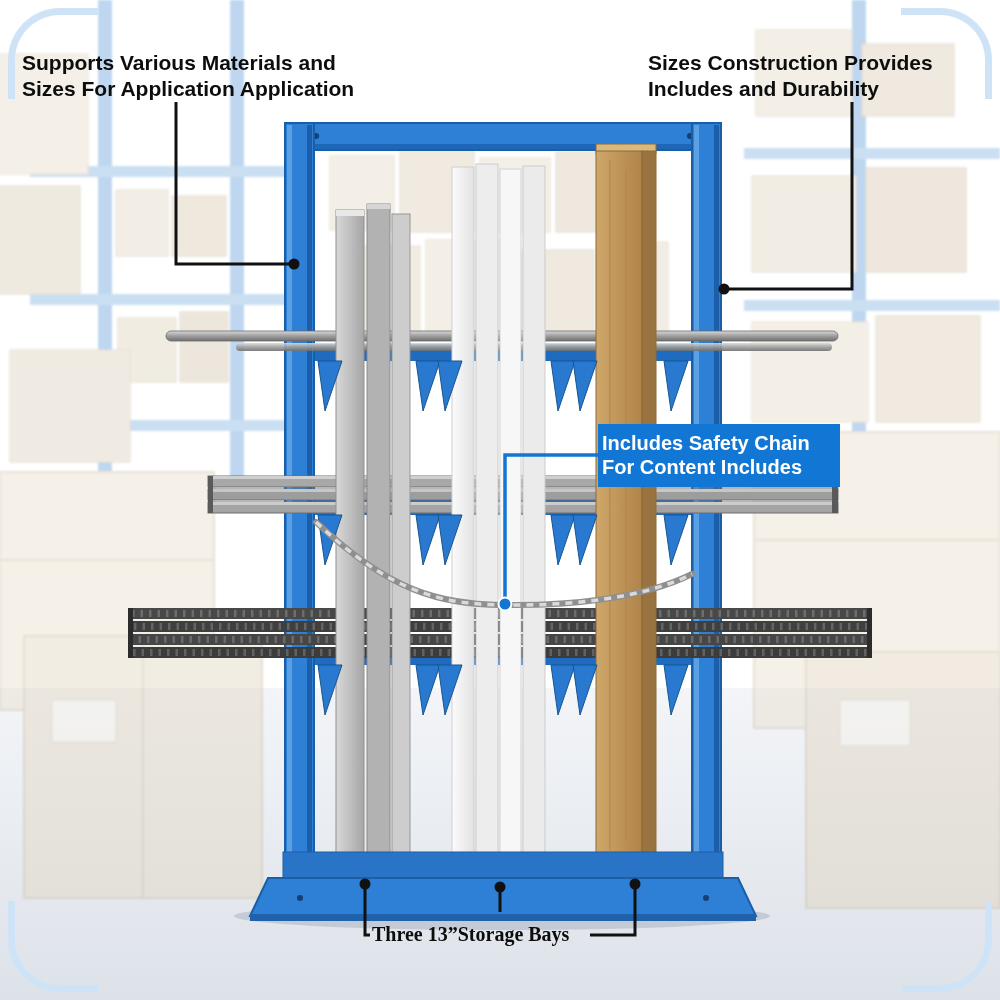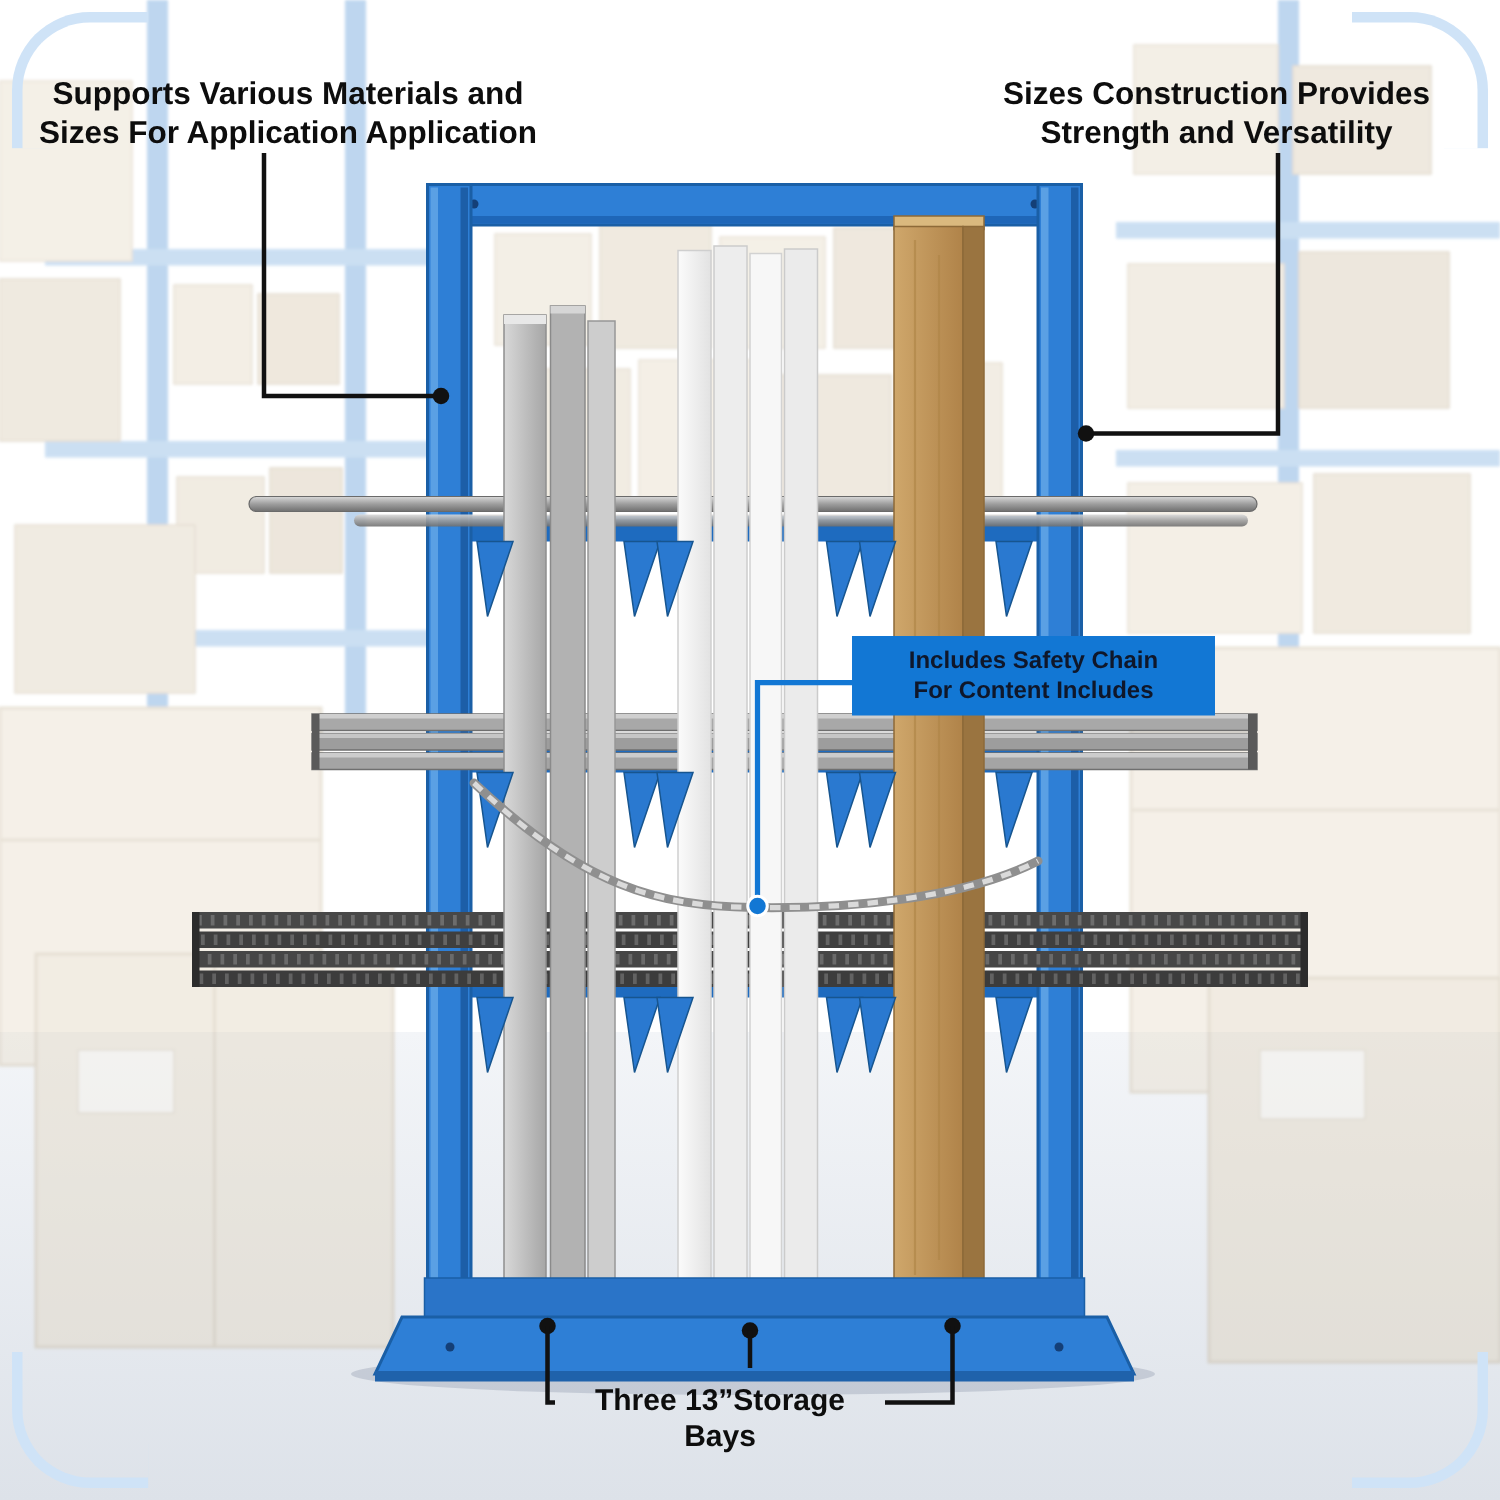--- a/index.html
+++ b/index.html
@@ -1,23 +1,23 @@
 <!DOCTYPE html>
 <html><head>
 <meta charset="utf-8">
 <style>
   html,body{margin:0;padding:0;background:#ffffff;}
   .stage{position:relative;width:1000px;height:1000px;background:#ffffff;overflow:hidden;font-family:"Liberation Sans",sans-serif;}
   svg.scene{position:absolute;left:0;top:0;}
   .bgfade{opacity:.45;}
-  .callout{position:absolute;font-weight:700;color:#0d0d0d;text-align:center;line-height:1.22;font-size:21px;}
+  .callout{position:absolute;font-weight:700;color:#0d0d0d;text-align:left;line-height:1.22;font-size:21px;}
   .callout--tl{left:22px;top:50px;width:340px;}
   .callout--tr{left:648px;top:50px;width:326px;}
-  .callout--chain{left:568px;top:424px;width:234px;background:#1277d4;color:#0f172a;font-size:16px;padding:7px 4px;}
-  .callout--bottom{left:372px;top:922px;width:216px;font-size:20px;}
+  .callout--chain{left:598px;top:424px;width:234px;background:#1277d4;color:#ffffff;font-size:20px;padding:7px 4px;}
+  .callout--bottom{left:372px;top:922px;width:216px;font-size:20px;font-family:Liberation Serif, serif;}
   .corner{position:absolute;width:84px;height:84px;border:0 solid #cfe3f7;}
   .corner--tl{left:8px;top:8px;border-top-width:7px;border-left-width:7px;border-top-left-radius:52px;}
   .corner--tr{right:8px;top:8px;border-top-width:7px;border-right-width:7px;border-top-right-radius:52px;}
   .corner--bl{left:8px;bottom:8px;border-bottom-width:7px;border-left-width:7px;border-bottom-left-radius:52px;}
   .corner--br{right:8px;bottom:8px;border-bottom-width:7px;border-right-width:7px;border-bottom-right-radius:52px;}
 </style>
 </head>
 <body>
 
 <div class="stage">
@@ -224,21 +224,21 @@
   </g>
 </svg>
 
 <div class="callout callout--tl">
   <div>Supports Various Materials and</div>
   <div>Sizes For Application Application</div>
 </div>
 
 <div class="callout callout--tr">
   <div>Sizes Construction Provides</div>
-  <div>Strength and Versatility</div>
+  <div>Includes and Durability</div>
 </div>
 
 <div class="callout callout--chain">
   <div>Includes Safety Chain</div>
   <div>For Content Includes</div>
 </div>
 
 <div class="callout callout--bottom">
   <div>Three 13”Storage Bays</div>
 </div>

